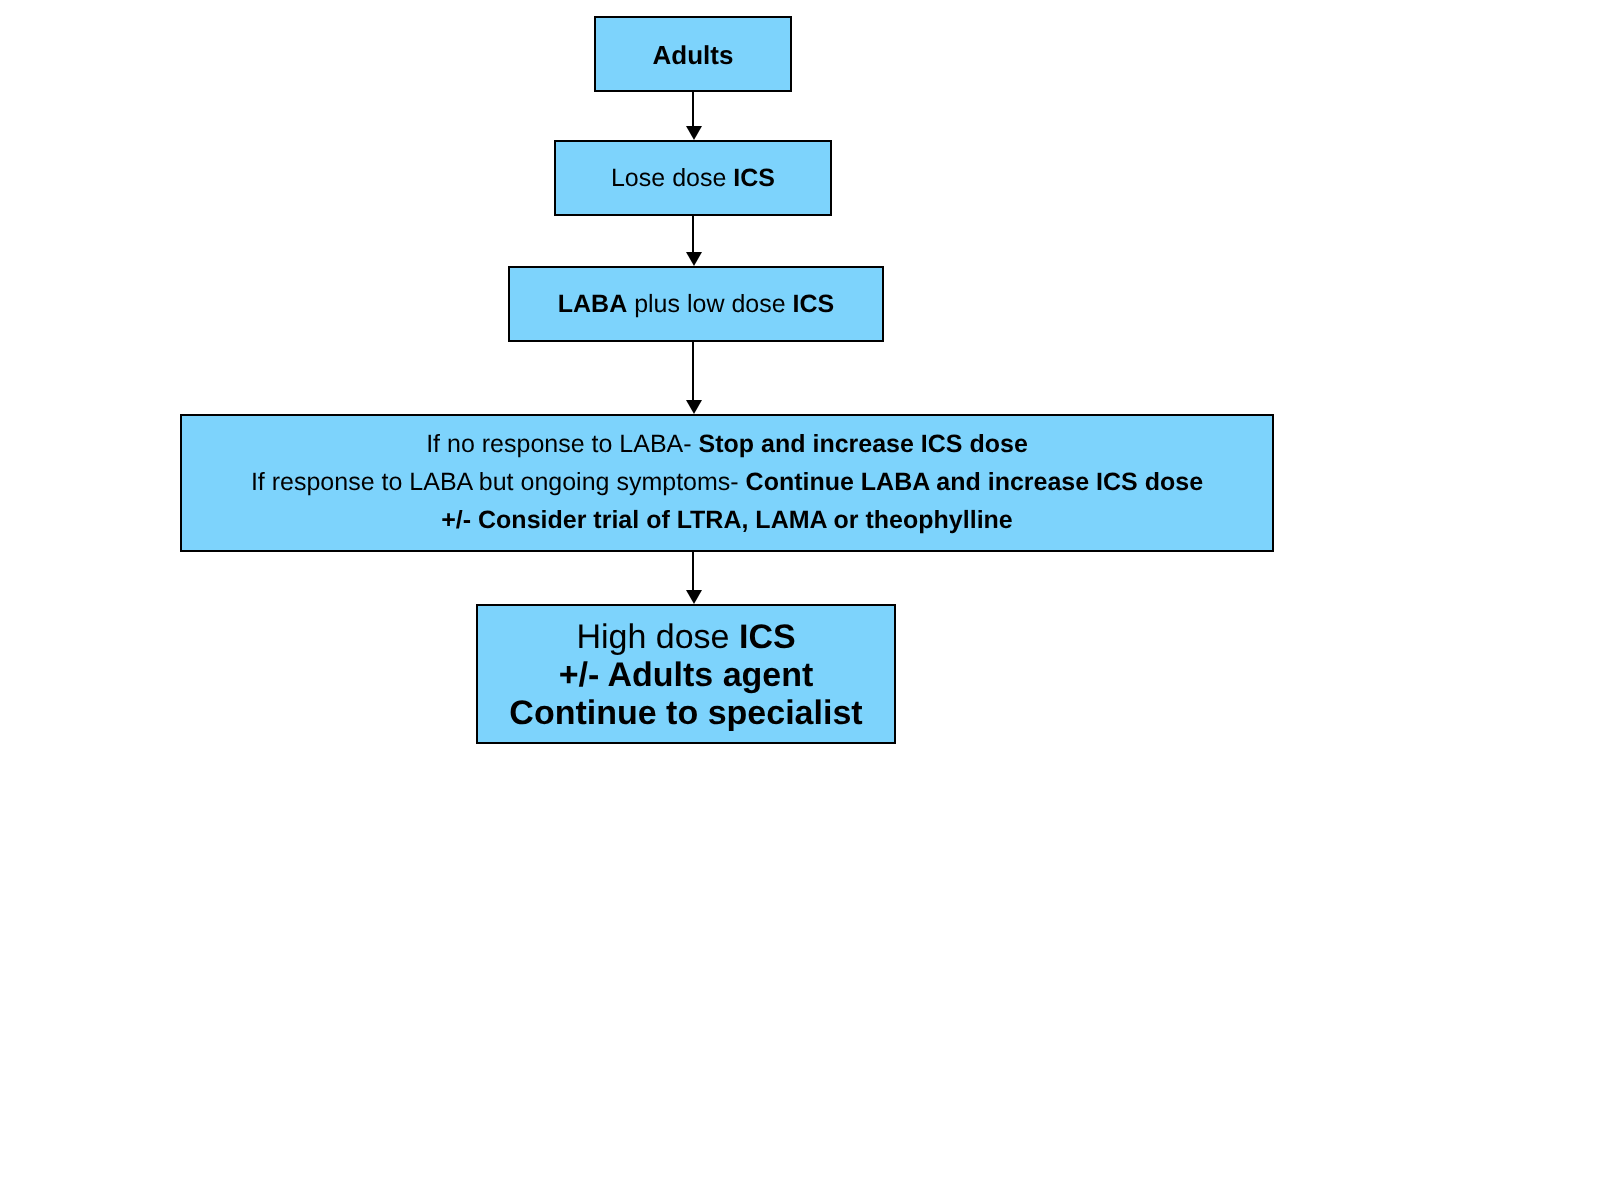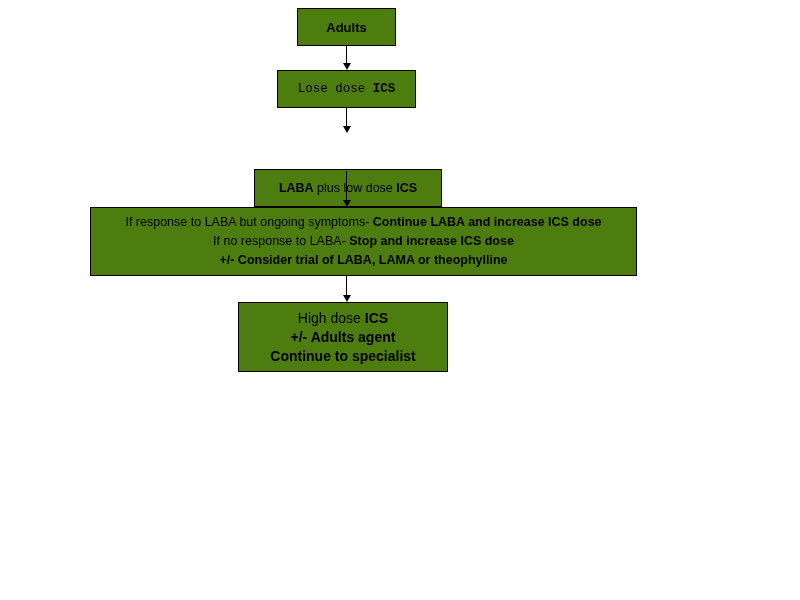--- a/index.html
+++ b/index.html
@@ -16,47 +16,47 @@
     position: relative;
     width: 800px;
     height: 600px;
     background: #ffffff;
     overflow: hidden;
   }
   .node {
     position: absolute;
     box-sizing: border-box;
     border: 1.6px solid #000000;
-    background: #4d7c0f;
+    background: #7dd3fc;
     display: flex;
     flex-direction: column;
     align-items: center;
     justify-content: center;
     text-align: center;
     font-size: 12.5px;
     line-height: 17px;
     color: #000000;
   }
   .node .line {
     display: block;
     white-space: nowrap;
   }
   .b { font-weight: bold; }
   .r { font-weight: normal; }
 
   
   #node-adults      { left: 297px; top: 8px;   width: 99px;  height: 38px; }
-  #node-low-dose    { left: 277px; top: 70px;  width: 139px; height: 38px; font-family: Liberation Mono, monospace; }
-  #node-laba        { left: 254px; top: 133px; width: 188px; height: 38px; margin-top: 36px; }
+  #node-low-dose    { left: 277px; top: 70px;  width: 139px; height: 38px; }
+  #node-laba        { left: 254px; top: 133px; width: 188px; height: 38px; }
   #node-response    { left: 90px;  top: 207px; width: 547px; height: 69px; }
   #node-high-dose   { left: 238px; top: 302px; width: 210px; height: 70px; }
 
   #node-adults .line { font-weight: bold; font-size: 13px; }
   #node-response { font-size: 12.5px; line-height: 19px; }
-  #node-high-dose { font-size: 14px; line-height: 19px; justify-content: center; }
+  #node-high-dose { font-size: 17px; line-height: 19px; justify-content: center; }
 
   
   .connector {
     position: absolute;
     width: 14px;
     display: block;
   }
   .connector .stem {
     position: absolute;
     left: 6px;
@@ -115,23 +115,23 @@
   <div class="node" id="node-laba">
       <span class="line"><span class="b">LABA</span><span class="r"> plus low dose </span><span class="b">ICS</span></span>
     </div>
 
   <div class="connector" id="conn-3">
     <span class="stem"></span>
     <span class="head"></span>
   </div>
 
   <div class="node" id="node-response">
+      <span class="line"><span class="r">If no response to LABA- </span><span class="b">Stop and increase ICS dose</span></span>
       <span class="line"><span class="r">If response to LABA but ongoing symptoms- </span><span class="b">Continue LABA and increase ICS dose</span></span>
-      <span class="line"><span class="r">If no response to LABA- </span><span class="b">Stop and increase ICS dose</span></span>
-      <span class="line"><span class="b">+/- Consider trial of LABA, LAMA or theophylline</span></span>
+      <span class="line"><span class="b">+/- Consider trial of LTRA, LAMA or theophylline</span></span>
     </div>
 
   <div class="connector" id="conn-4">
     <span class="stem"></span>
     <span class="head"></span>
   </div>
 
   <div class="node" id="node-high-dose">
       <span class="line"><span class="r">High dose </span><span class="b">ICS</span></span>
       <span class="line"><span class="b">+/- Adults agent</span></span>

